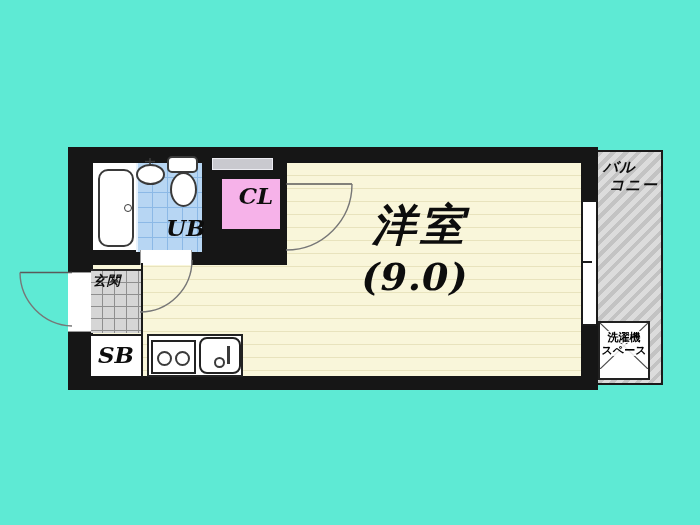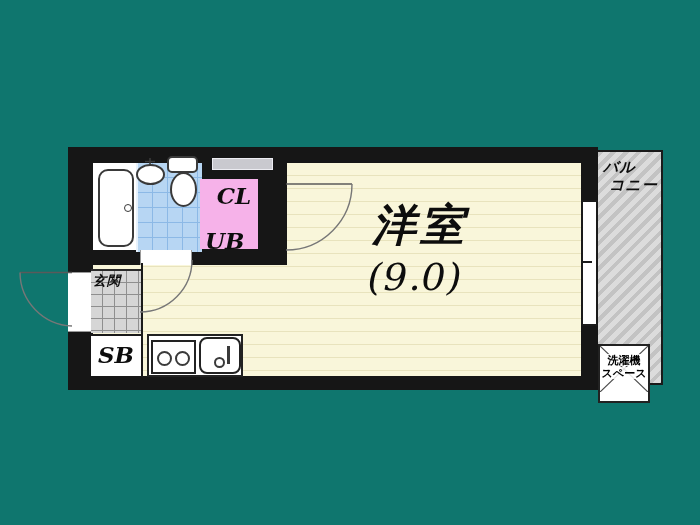--- a/index.html
+++ b/index.html
@@ -1,17 +1,17 @@
 <!DOCTYPE html>
 <html><head>
 <meta charset="utf-8">
 <style>
   html,body{margin:0;padding:0;background:#ffffff;}
   #canvas{
-    position:relative;width:700px;height:525px;background:#0f766e;overflow:hidden;
+    position:relative;width:700px;height:525px;background:#5eead4;overflow:hidden;
     font-family:"DejaVu Serif","Liberation Serif",serif;
   }
   .abs{position:absolute;}
   
   .wall{background:#161616;}
   
   .flooring{
     background-color:#f9f6da;
     background-image:repeating-linear-gradient(180deg,rgba(0,0,0,0) 0 12px,#e8e3bd 12px 13px);
   }
@@ -39,21 +39,21 @@
   
   .outline{border:2px solid #3a3a3a;background:#fff;box-sizing:border-box;}
   .tub{border-radius:10px;}
   .circle{border-radius:50%;}
   
   .lbl{
     color:#0d0d0d;font-style:italic;font-weight:700;white-space:nowrap;
     font-family:"DejaVu Serif","Liberation Serif",serif;line-height:1;
   }
   .lbl-room{font-size:44px;letter-spacing:4px;text-align:center;font-style:italic;}
-  .lbl-area{font-size:38px;letter-spacing:1px;text-align:center;font-weight:400;}
+  .lbl-area{font-size:38px;letter-spacing:1px;text-align:center;font-weight:700;}
   .lbl-med{font-size:23px;}
   .lbl-genkan{font-size:13px;letter-spacing:1px;}
   .lbl-balc{font-size:15px;letter-spacing:1px;}
   .lbl-laundry{
     font-family:"Liberation Sans","DejaVu Sans",sans-serif;font-style:normal;font-weight:600;
     font-size:11px;line-height:13px;text-align:center;white-space:nowrap;
   }
   .lbl-laundry span{background:rgba(255,255,255,0.85);padding:0 1px;}
   svg{display:block;}
 </style>
@@ -62,21 +62,21 @@
 
 <div id="canvas">
 
   <div class="abs flooring" style="left:143px;top:163px;width:440px;height:214px;"></div>
   <div class="abs flooring" style="left:91px;top:262px;width:52px;height:115px;"></div>
 
   <div class="abs balcony" style="left:598px;top:150px;width:65px;height:235px;box-sizing:border-box;">
     <div class="abs lbl lbl-balc" style="left:5px;top:8px;">バル</div>
     <div class="abs lbl lbl-balc" style="left:11px;top:26px;font-style:italic;">コニー</div>
 
-    <div class="abs white-box" style="left:0px;top:192px;width:52px;height:59px;border:2px solid #222;box-sizing:border-box;">
+    <div class="abs white-box" style="left:0px;top:169px;width:52px;height:59px;border:2px solid #222;box-sizing:border-box;">
       <svg width="48" height="46" viewBox="0 0 48 46" style="position:absolute;left:0;top:0;">
         <line x1="0" y1="0" x2="48" y2="46" stroke="#4a4a4a" stroke-width="1.2"></line>
         <line x1="48" y1="0" x2="0" y2="46" stroke="#4a4a4a" stroke-width="1.2"></line>
       </svg>
       <div class="abs lbl-laundry" style="left:0;top:8px;width:48px;">
         <span>洗濯機</span><br>
         <span>スペース</span>
       </div>
     </div>
   </div>
@@ -94,21 +94,21 @@
     <div class="abs circle" style="left:24px;top:33px;width:6px;height:6px;border:1.5px solid #3a3a3a;background:#fff;"></div>
   </div>
   <div class="abs ub-tiles" style="left:136px;top:163px;width:66px;height:89px;box-sizing:border-box;"></div>
   <div class="abs outline circle" style="left:136px;top:164px;width:29px;height:21px;border-radius:50%;"></div>
   <div class="abs outline" style="left:167px;top:156px;width:31px;height:17px;border-radius:5px;"></div>
   <div class="abs outline" style="left:170px;top:172px;width:27px;height:35px;border-radius:50%;"></div>
 
   <div class="abs white-box" style="left:140px;top:250px;width:52px;height:15px;border-left:1px solid #999;border-right:1px solid #999;box-sizing:border-box;"></div>
 
   <div class="abs shelf-bar" style="left:212px;top:158px;width:61px;height:12px;box-sizing:border-box;"></div>
-  <div class="abs closet" style="left:200px;top:179px;width:58px;height:70px;">
+  <div class="abs closet" style="left:222px;top:179px;width:58px;height:50px;">
     <div class="abs lbl lbl-med" style="left:0;top:5px;width:58px;text-align:center;padding-left:10px;box-sizing:border-box;">CL</div>
   </div>
 
   <div class="abs white-box" style="left:68px;top:272px;width:25px;height:60px;border-top:1px solid #999;border-bottom:1px solid #999;box-sizing:border-box;"></div>
 
   <div class="abs genkan-tiles" style="left:91px;top:269px;width:51px;height:64px;box-sizing:border-box;"></div>
   <div class="abs" style="left:141px;top:263px;width:2px;height:114px;background:#1a1a1a;"></div>
   <div class="abs white-box" style="left:91px;top:334px;width:50px;height:42px;border-top:2px solid #1a1a1a;box-sizing:border-box;"></div>
 
   <div class="abs outline" style="left:147px;top:334px;width:96px;height:43px;border-color:#222;">
@@ -129,19 +129,19 @@
 
   <svg class="abs" width="700" height="525" viewBox="0 0 700 525" style="left:0;top:0;pointer-events:none;">
     <path d="M 20 272.5 H 72" stroke="#5a5a5a" stroke-width="1.6" fill="none"></path>
     <path d="M 20 272.5 A 54 54 0 0 0 72 326" stroke="#777" stroke-width="1.4" fill="none"></path>
     <path d="M 192 260 A 52 52 0 0 1 140 312" stroke="#777" stroke-width="1.4" fill="none"></path>
     <path d="M 286 184 H 352" stroke="#5a5a5a" stroke-width="1.6" fill="none"></path>
     <path d="M 352 184 A 66 66 0 0 1 286 250" stroke="#777" stroke-width="1.4" fill="none"></path>
     <path d="M 150 158 V 165 M 145 161.5 H 155" stroke="#3a3a3a" stroke-width="1.6" fill="none"></path>
   </svg>
 
-  <div class="abs lbl lbl-med" style="left:166px;top:229px;margin-left:39px;">UB</div>
+  <div class="abs lbl lbl-med" style="left:166px;top:216px;">UB</div>
   <div class="abs lbl lbl-genkan" style="left:93px;top:274px;">玄関</div>
   <div class="abs lbl lbl-med" style="left:98px;top:343px;">SB</div>
   <div class="abs lbl lbl-room" style="left:335px;top:203px;width:170px;">洋室</div>
   <div class="abs lbl lbl-area" style="left:330px;top:258px;width:170px;">(9.0)</div>
 
 </div>
 
 </body></html>

